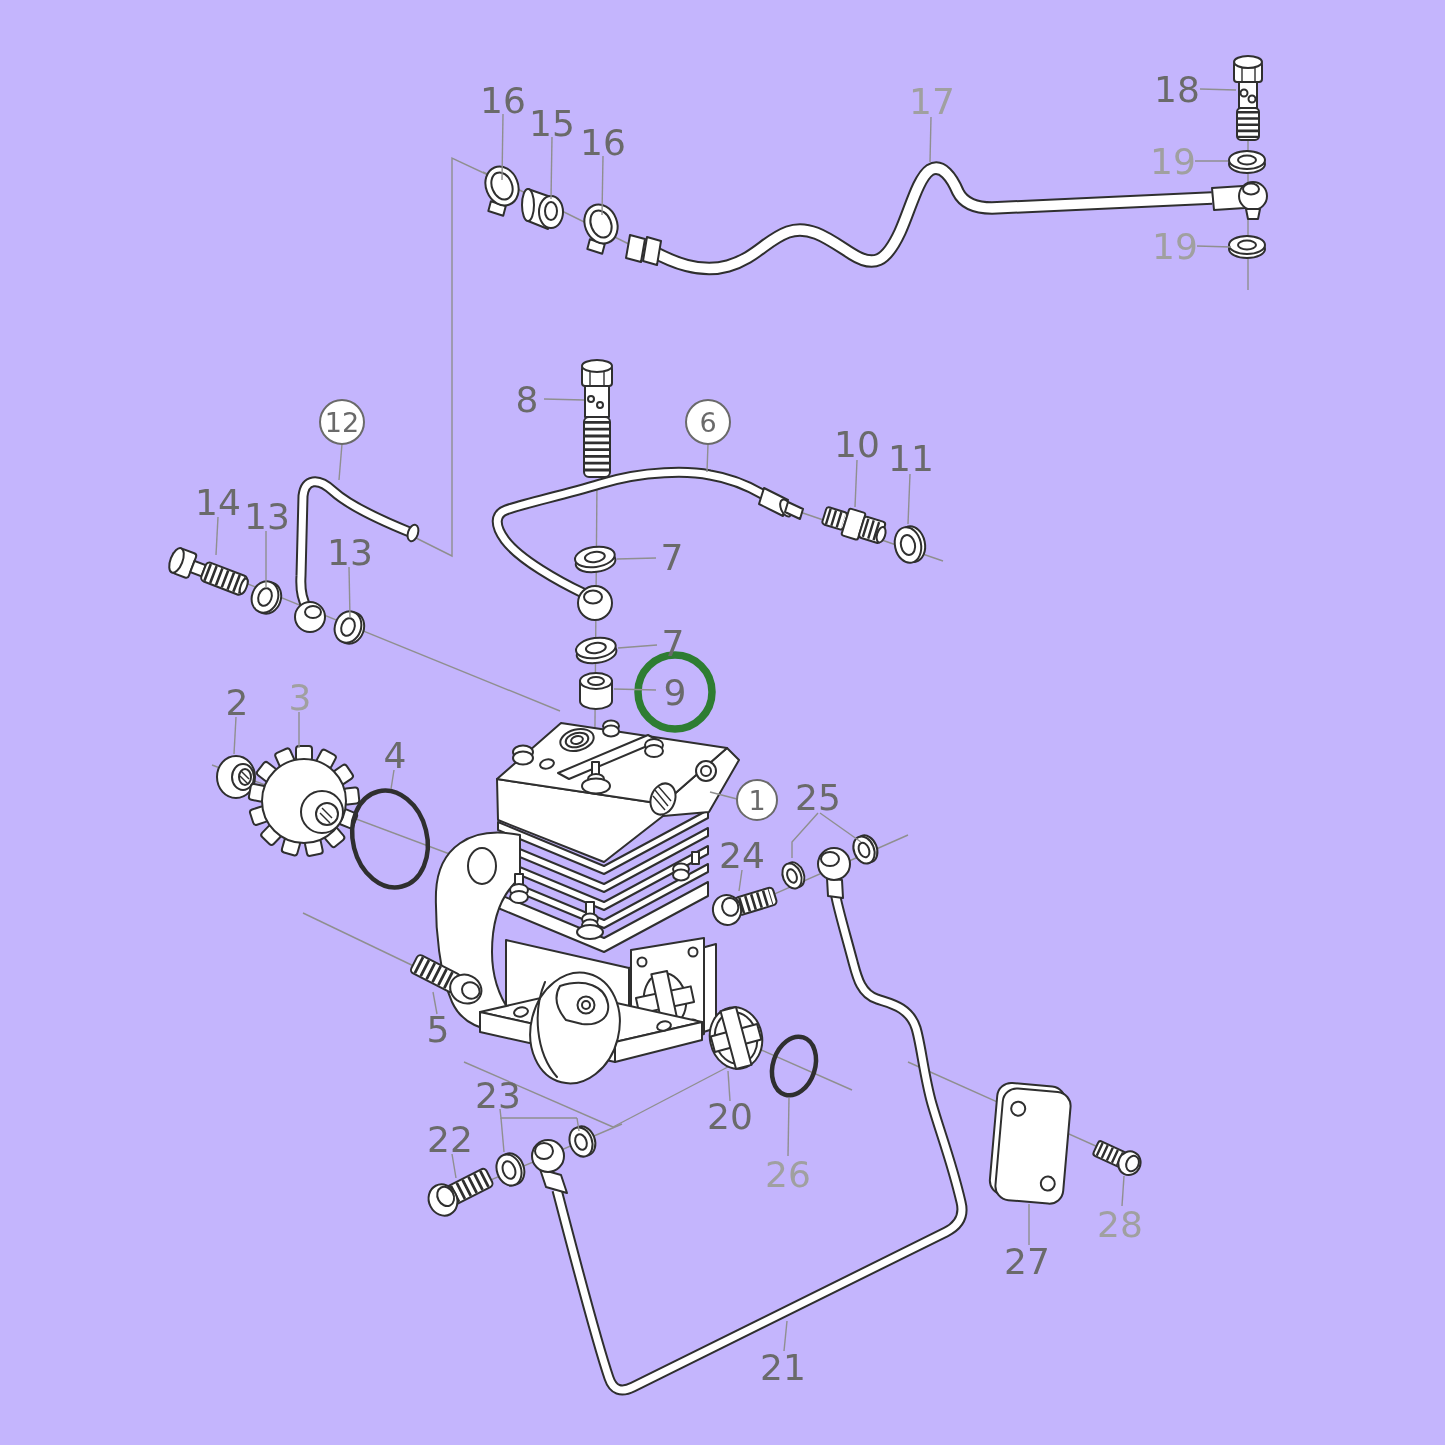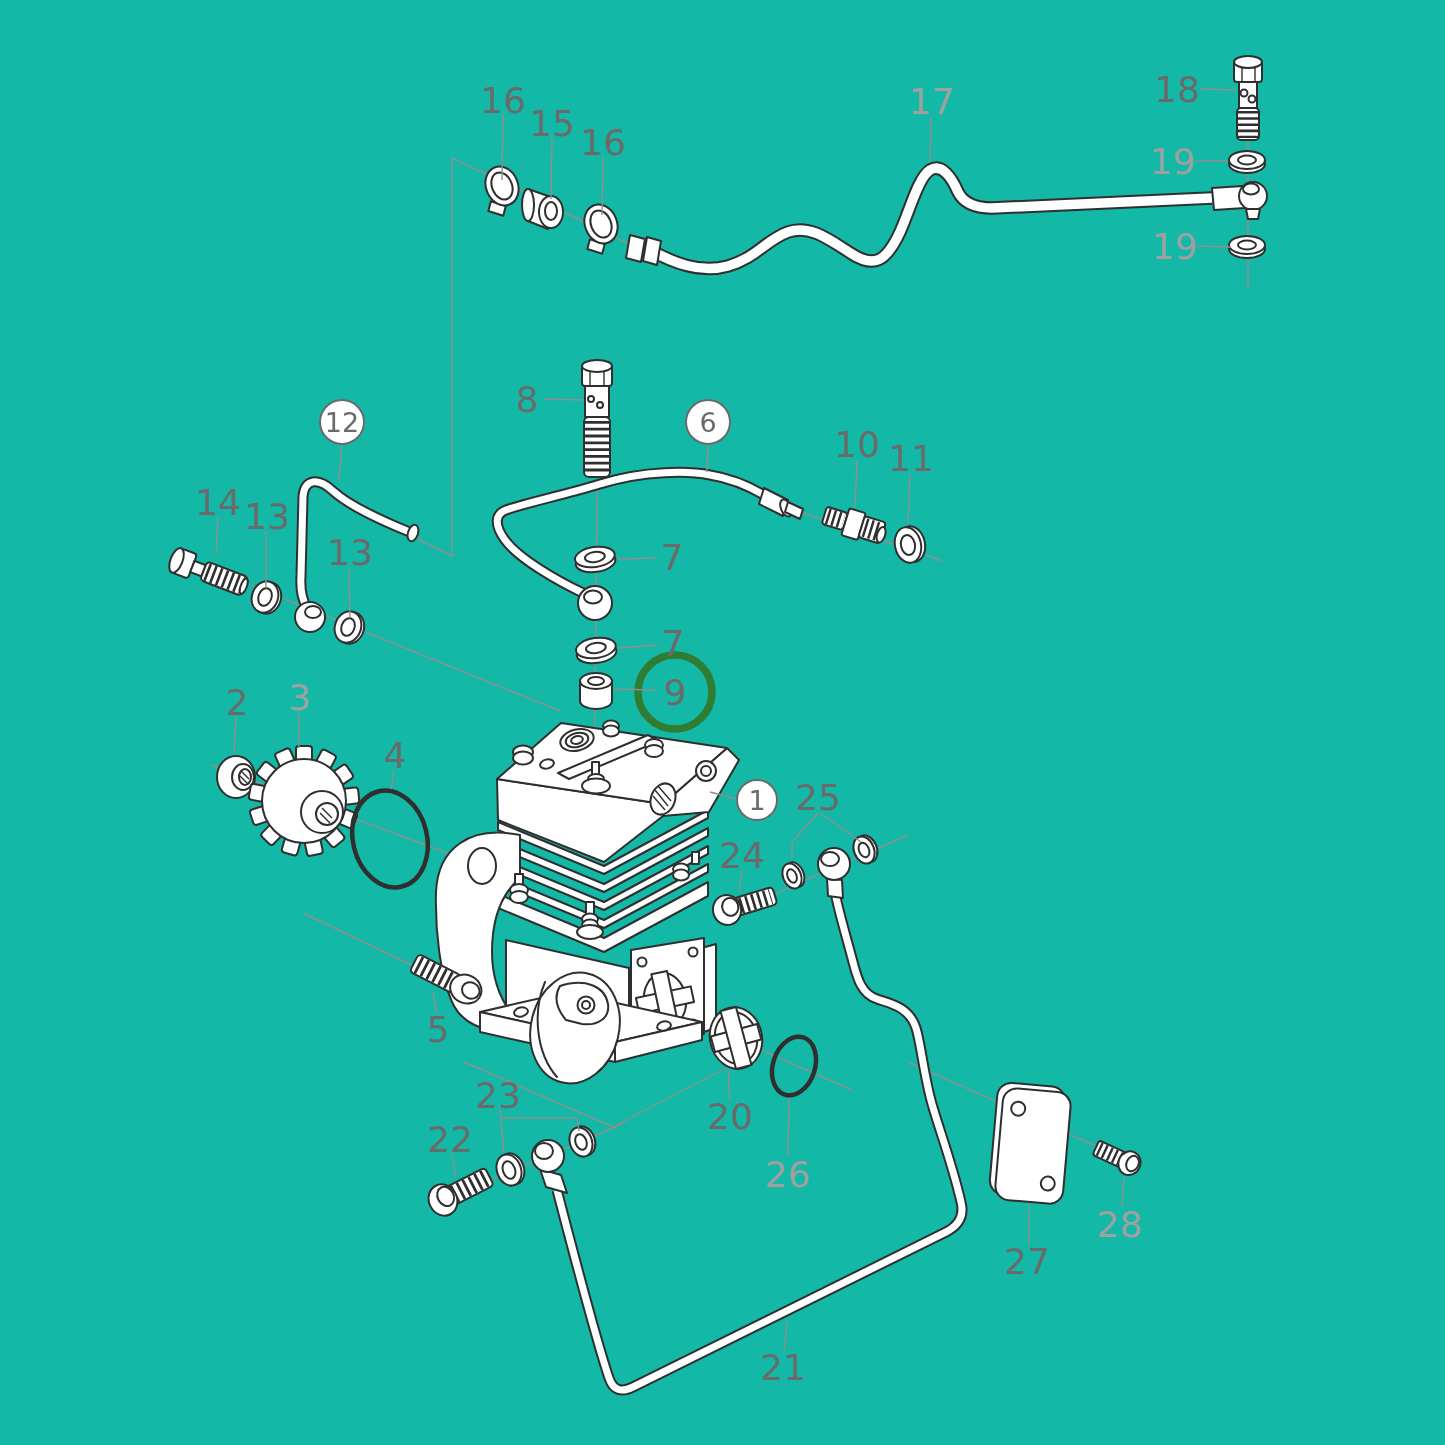--- a/index.html
+++ b/index.html
@@ -1,16 +1,16 @@
 <!DOCTYPE html>
 <html><head>
 <meta charset="utf-8">
 <style>
   html,body{margin:0;padding:0;background:#ffffff;}
-  .stage{width:1445px;height:1445px;background:#14b8a6;position:relative;overflow:hidden;}
+  .stage{width:1445px;height:1445px;background:#c4b5fd;position:relative;overflow:hidden;}
   svg{display:block;}
   
   .p{fill:#ffffff;stroke:#2f2f2f;stroke-width:2;stroke-linejoin:round;stroke-linecap:round;}
   .pn{fill:none;stroke:#2f2f2f;stroke-width:2;stroke-linejoin:round;stroke-linecap:round;}
   .thin{fill:none;stroke:#2f2f2f;stroke-width:1.4;}
   .oring{fill:none;stroke:#2f2f2f;stroke-width:4.5;}
   .thr{stroke:#2f2f2f;fill:none;}
   .tube-o{fill:none;stroke:#2f2f2f;stroke-width:11;}
   .tube-i{fill:none;stroke:#ffffff;stroke-width:7;}
   .hose-o{fill:none;stroke:#2f2f2f;stroke-width:13.5;}

